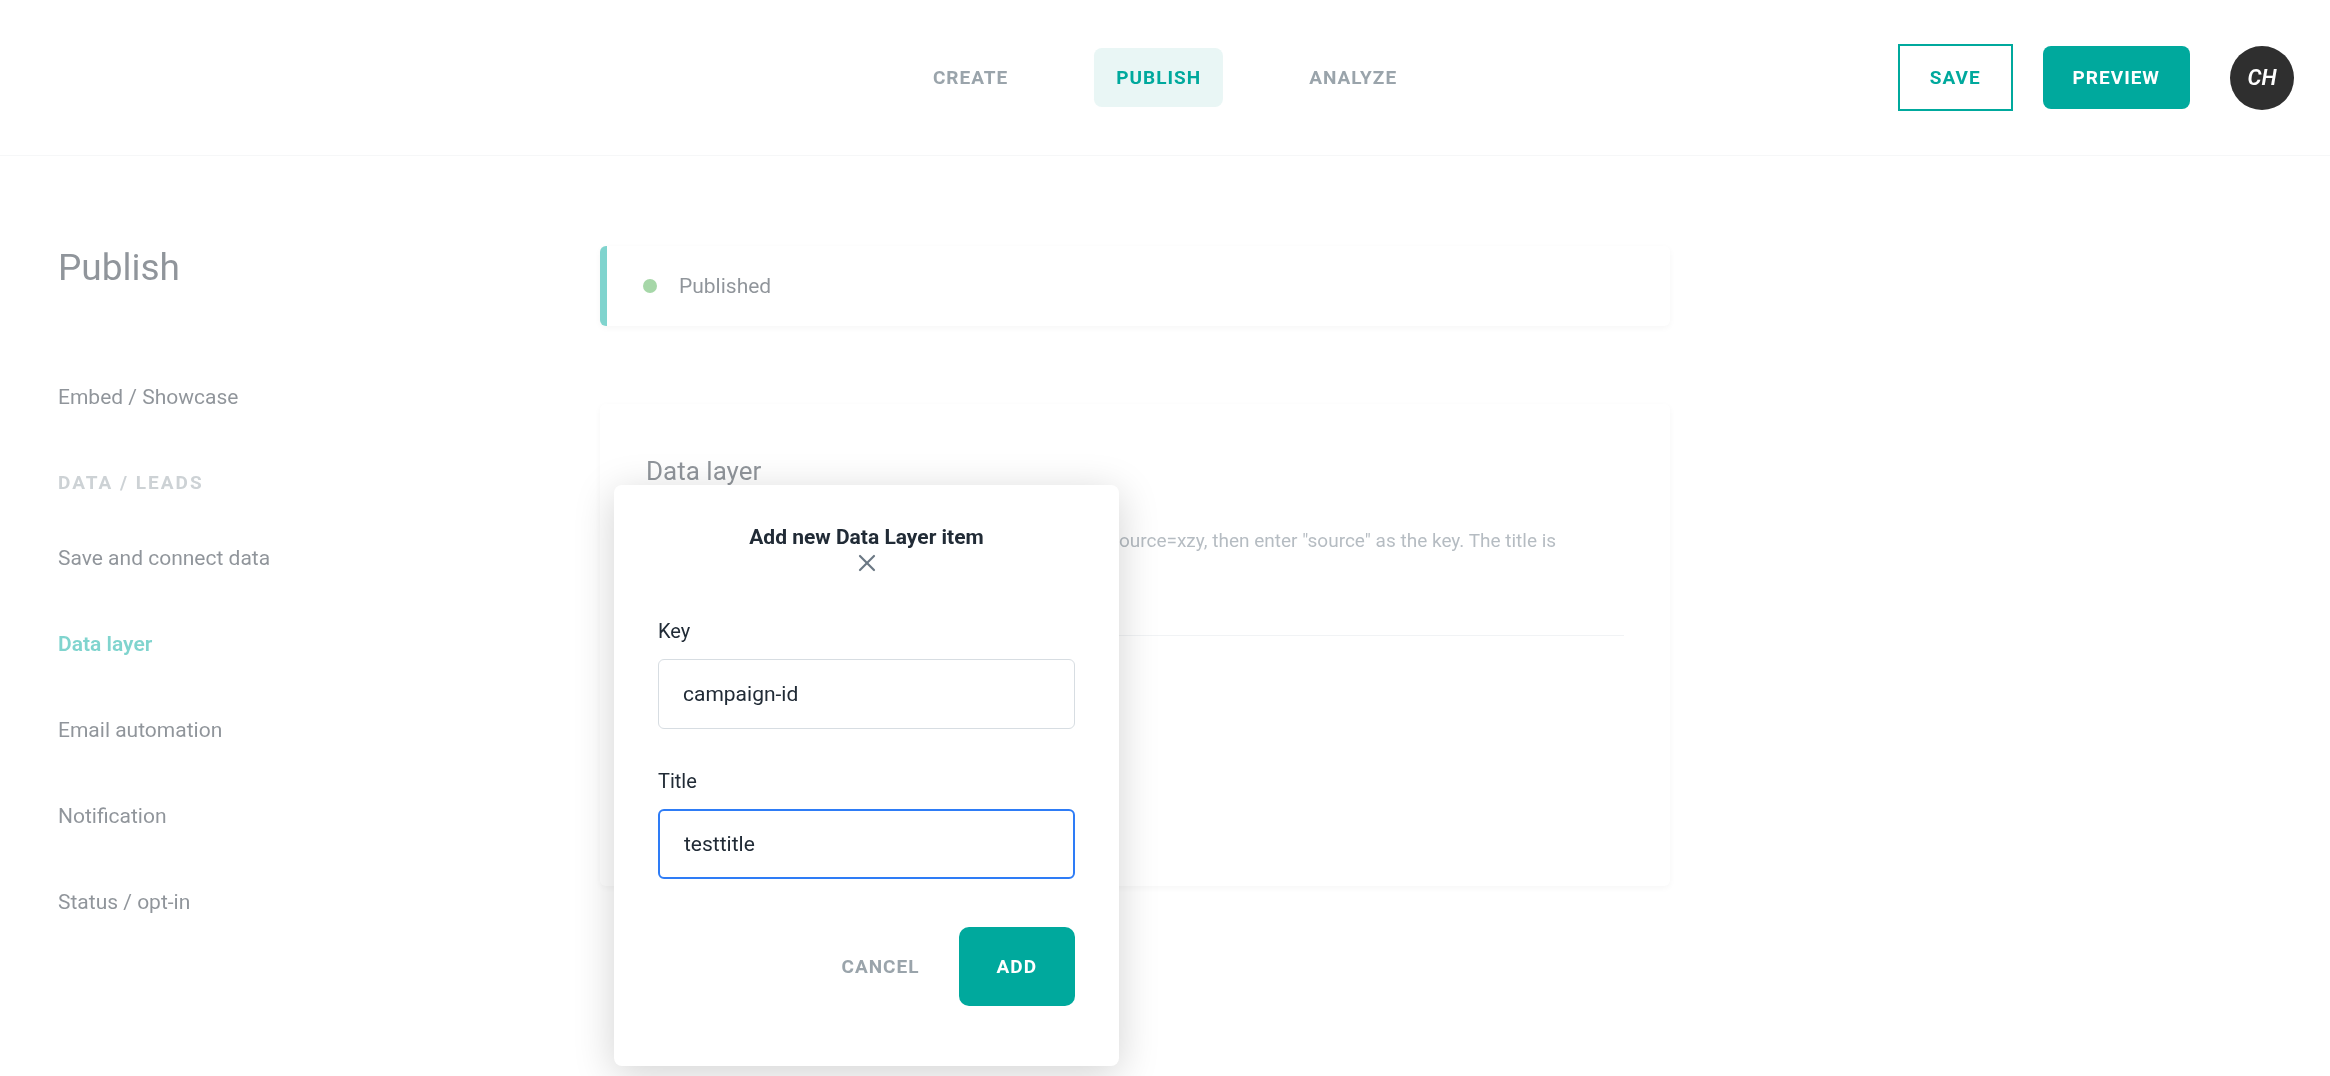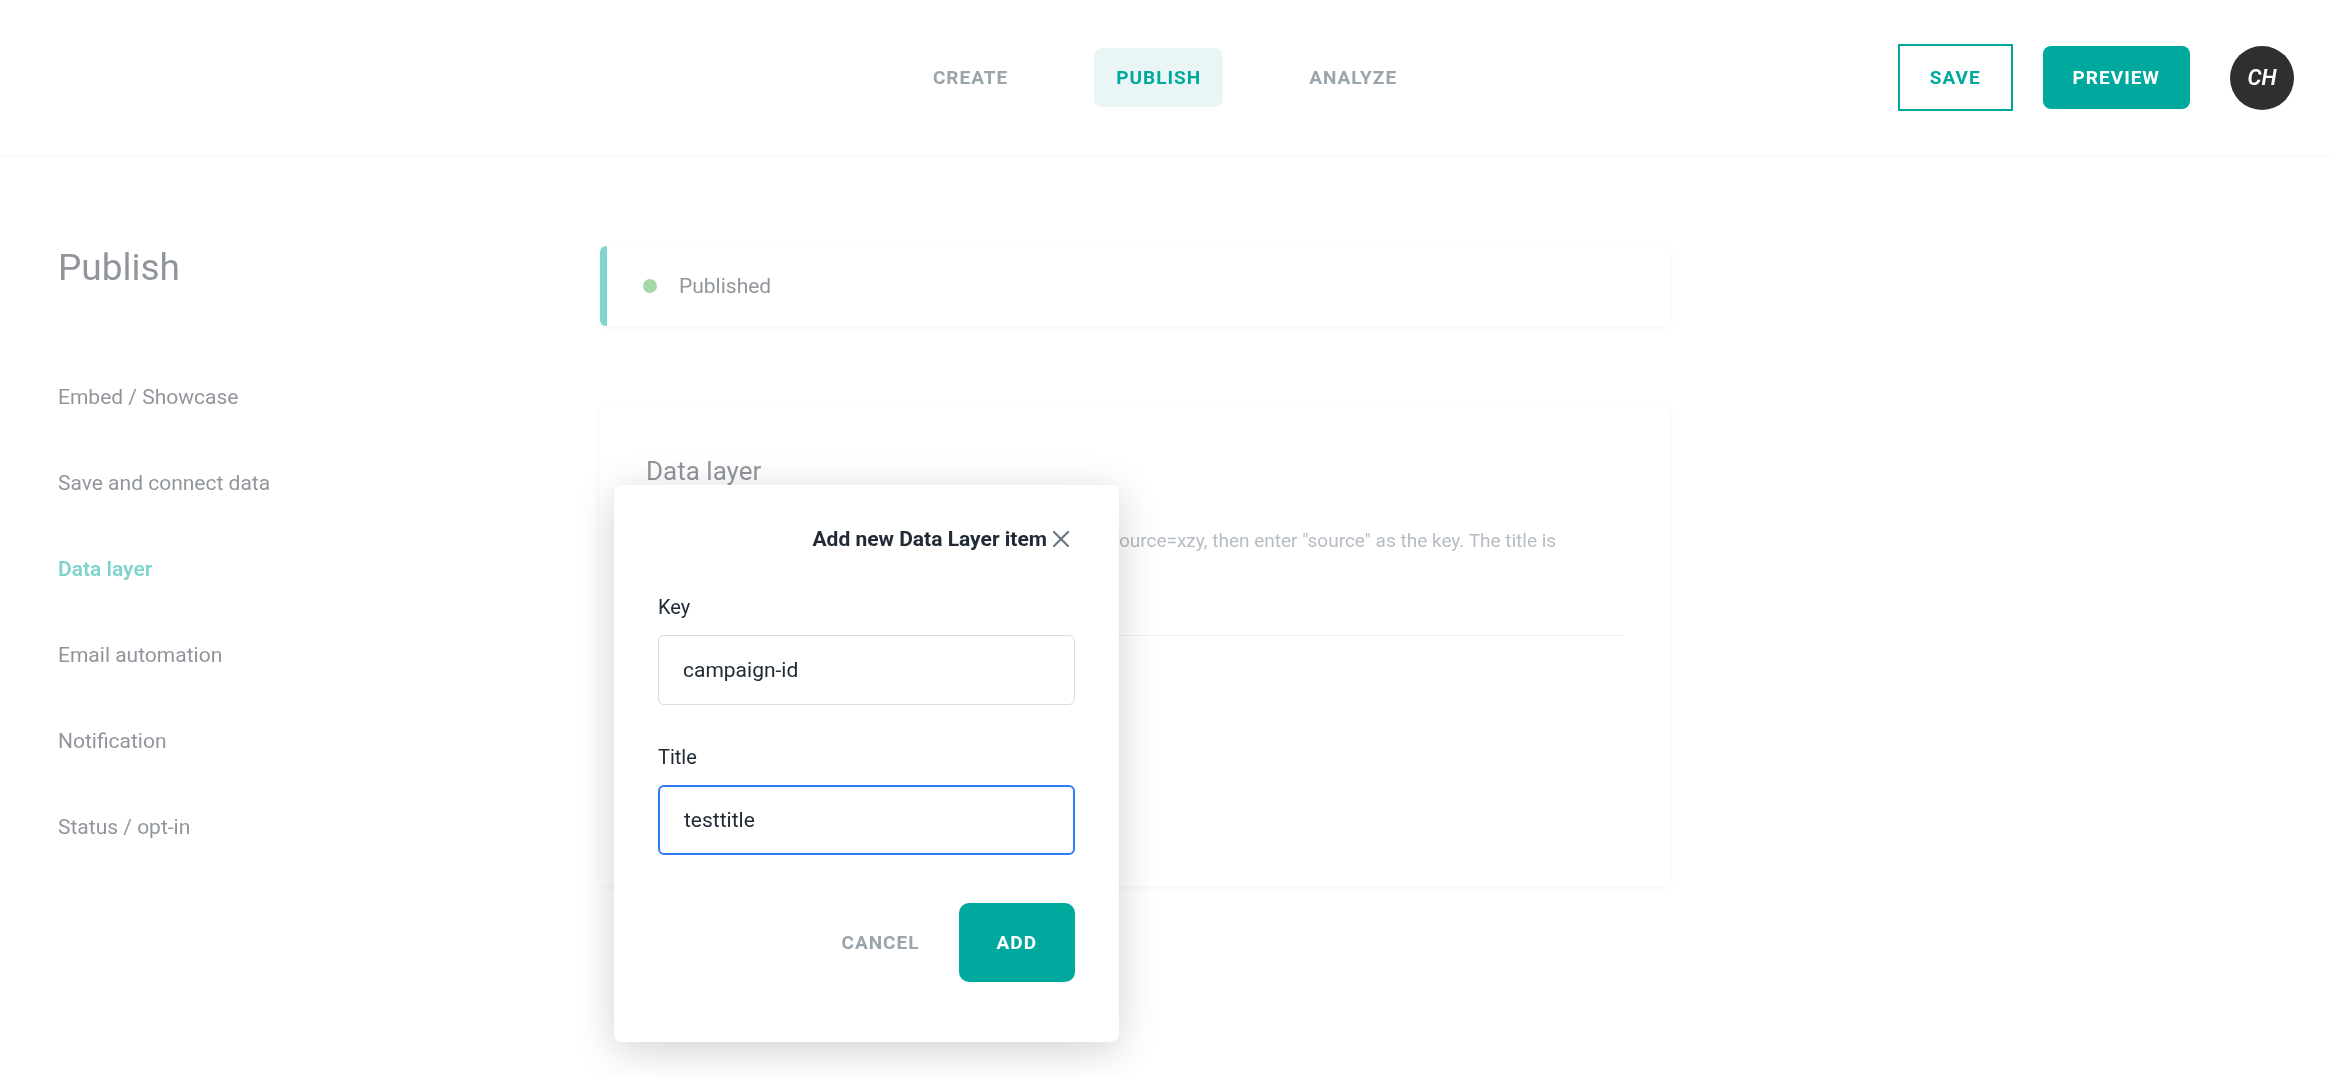--- a/index.html
+++ b/index.html
@@ -204,20 +204,21 @@
       border-radius: 8px;
       box-shadow: 0 8px 40px rgba(0,0,0,0.18);
       padding: 40px 44px 60px 44px;
       pointer-events: auto;
     }
     .modal-header {
       display: flex;
       align-items: center;
       justify-content: flex-end;
       margin-bottom: 42px;
+      flex-direction: column;
     }
     .modal-title {
       font-size: 21px;
       font-weight: 700;
       color: #212b36;
     }
     .close-btn {
       width: 28px;
       height: 28px;
       cursor: pointer;
@@ -293,20 +294,21 @@
     <button class="btn-outline">SAVE</button>
     <button class="btn-solid">PREVIEW</button>
     <div class="avatar">CH</div>
   </div>
 </div>
 
 <div class="content">
   <div class="sidebar">
     <div class="page-title">Publish</div>
     <div class="side-item">Embed / Showcase</div>
+    <div class="side-item section">DATA / LEADS</div>
     <div class="side-item">Save and connect data</div>
     <div class="side-item active">Data layer</div>
     <div class="side-item">Email automation</div>
     <div class="side-item">Notification</div>
     <div class="side-item">Status / opt-in</div>
   </div>
 
   <div class="main">
     <div class="status-card">
       <div class="status-dot"></div>

